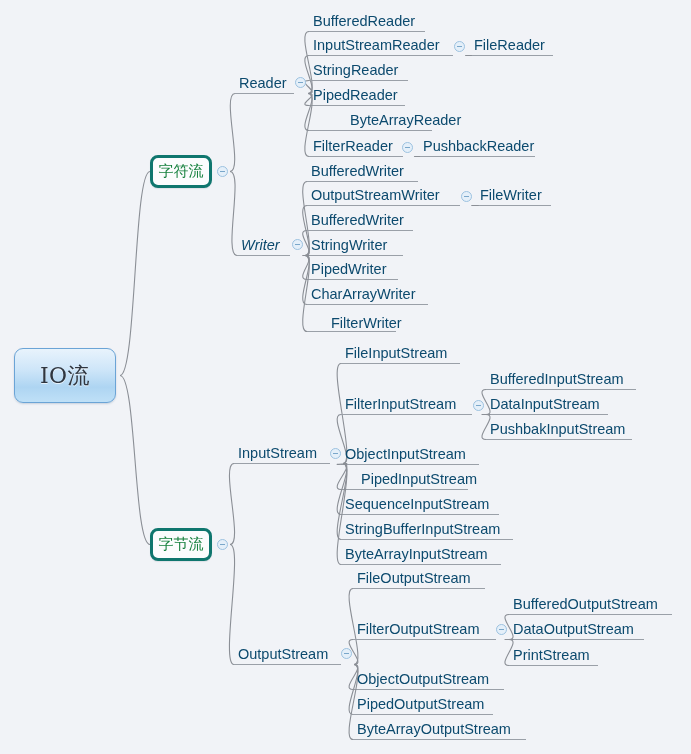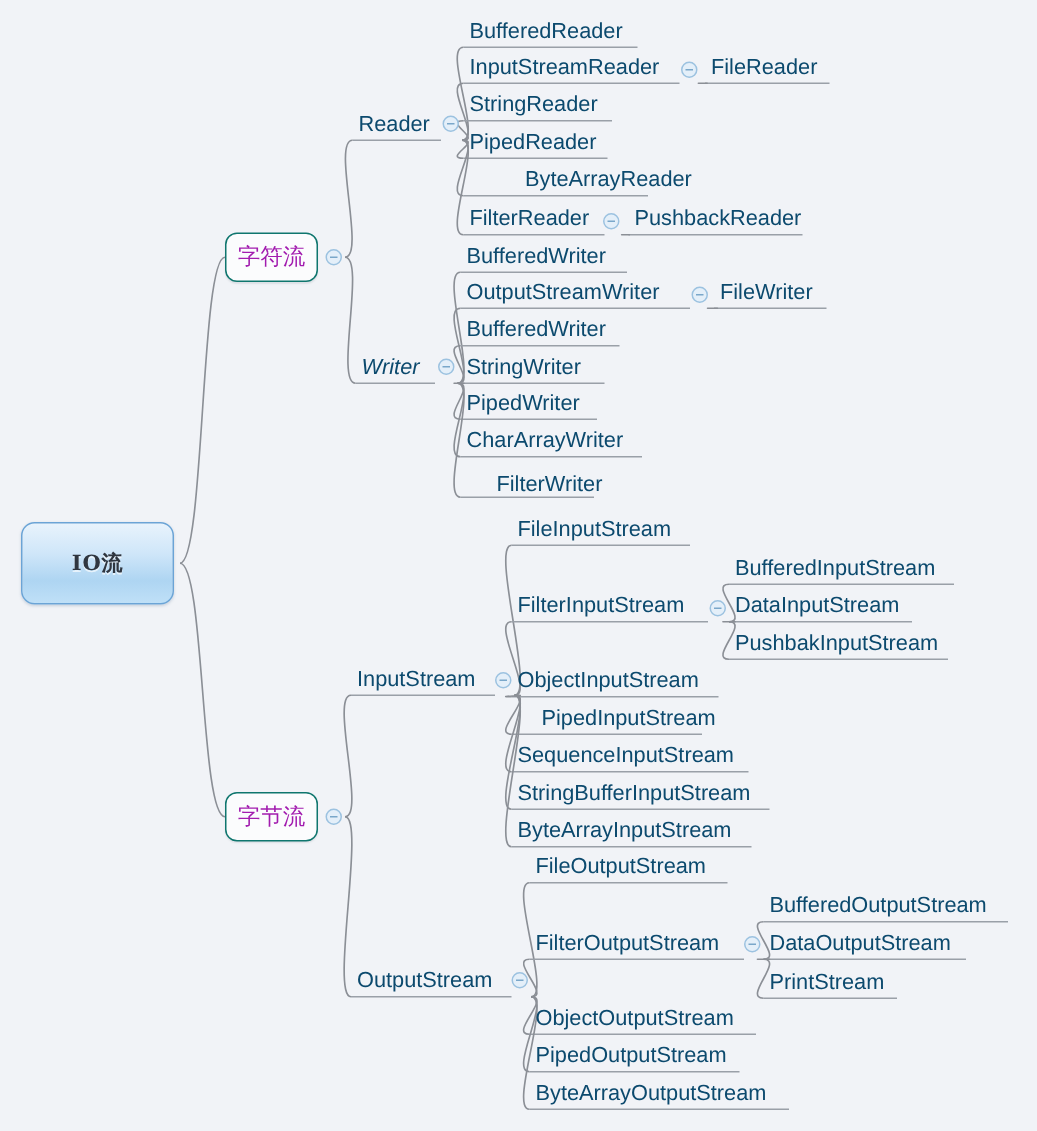--- a/index.html
+++ b/index.html
@@ -24,38 +24,38 @@
     left:14px;top:348px;width:102px;height:55px;
     box-sizing:border-box;
     border:1px solid #6ba4d6;
     border-radius:9px;
     background:linear-gradient(to bottom,#e8f3fc 0%,#cfe6f9 38%,#aed5f2 72%,#bfe0f7 100%);
     box-shadow:0 1px 2px rgba(90,120,150,.28);
     display:flex;align-items:center;justify-content:center;
   }
   .root-node .root-label{
     font-family:"DejaVu Serif","Liberation Serif",serif;
-    font-weight:bold;
-    font-size:14px;
+    font-weight:normal;
+    font-size:22px;
     color:#2f3640;
     letter-spacing:.5px;
     text-shadow:0 1px 0 rgba(255,255,255,.65);
   }
 
   
   .boxed-node{
     position:absolute;
     box-sizing:border-box;
-    border:1px solid #0f766e;
+    border:3px solid #0f766e;
     border-radius:8px;
     background:#fbfcfd;
     display:flex;align-items:center;justify-content:center;
     padding:3px 9px;
     font-size:15px;
-    color:#a21caf;
+    color:#15803d;
     box-shadow:0 1px 1px rgba(120,130,145,.16);
     white-space:nowrap;
   }
 
   
   .text-node{
     position:absolute;
     font-size:14.5px;
     color:#0c4a6e;
     white-space:nowrap;

